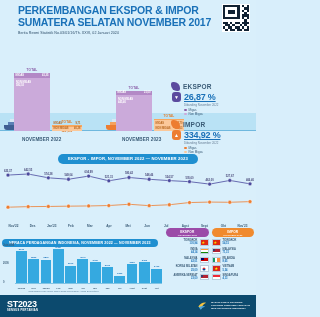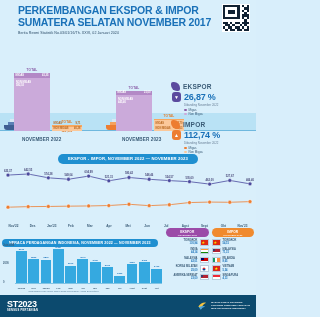--- a/index.html
+++ b/index.html
@@ -66,21 +66,21 @@
   .card-head { display:flex; align-items:center; gap:3px; }
   .card-icon { width:9px; height:9px; border-radius:2px 6px 2px 6px; }
   .card-icon.e { background:#5b4a9e; }
   .card-icon.i { background:#ed7d31; }
   .card-title { font-size:6.5px; font-weight:bold; color:#3b5c77; letter-spacing:0.2px; }
   .card-body { display:flex; align-items:center; gap:3px; margin-top:1px; padding-left:1px; }
   .badge { width:9px; height:10px; border-radius:3px; display:flex; align-items:center;
            justify-content:center; font-size:5px; color:#fff; font-weight:bold; }
   .badge.e { background:#5b4a9e; }
   .badge.i { background:#ed7d31; }
-  .pct { font-size:9px; font-weight:bold; color:#1a71b8; letter-spacing:-0.2px; }
+  .pct { font-size:9px; font-weight:bold; color:#1a71b8; letter-spacing:-0.2px;text-decoration:underline; }
   .card-note { font-size:2.9px; color:#6b8299; margin:0.5px 0 0 13px; }
   .legend { margin:1.5px 0 0 13px; }
   .legend div { font-size:3px; color:#3b5c77; line-height:4px; display:flex; align-items:center; gap:2px; }
   .dot { width:2.5px; height:2.5px; border-radius:50%; display:inline-block; }
   .dot.p1 { background:#8b5fa8; } .dot.p2 { background:#cbaada; }
   .dot.o1 { background:#ed7d31; } .dot.o2 { background:#fbc89a; }
 
   
   .pill { background:#1f8fd0; color:#fff; font-size:4.2px; font-weight:bold;
           padding:2.5px 10px; border-radius:7px; display:inline-block; letter-spacing:0.15px; }
@@ -388,21 +388,21 @@
             </div>
         </div>
       </div>
       <div class="card">
         <div class="card-head">
           <div class="card-icon i"></div>
           <div class="card-title">IMPOR</div>
         </div>
         <div class="card-body">
           <div class="badge i">▲</div>
-          <div class="pct">112,74 %</div>
+          <div class="pct">334,92 %</div>
         </div>
         <div class="card-note">Dibanding November 2022</div>
         <div class="legend">
           <div>
               <span class="dot o1"></span>
               <span>Migas</span>
             </div>
           <div>
               <span class="dot o2"></span>
               <span>Non Migas</span>

